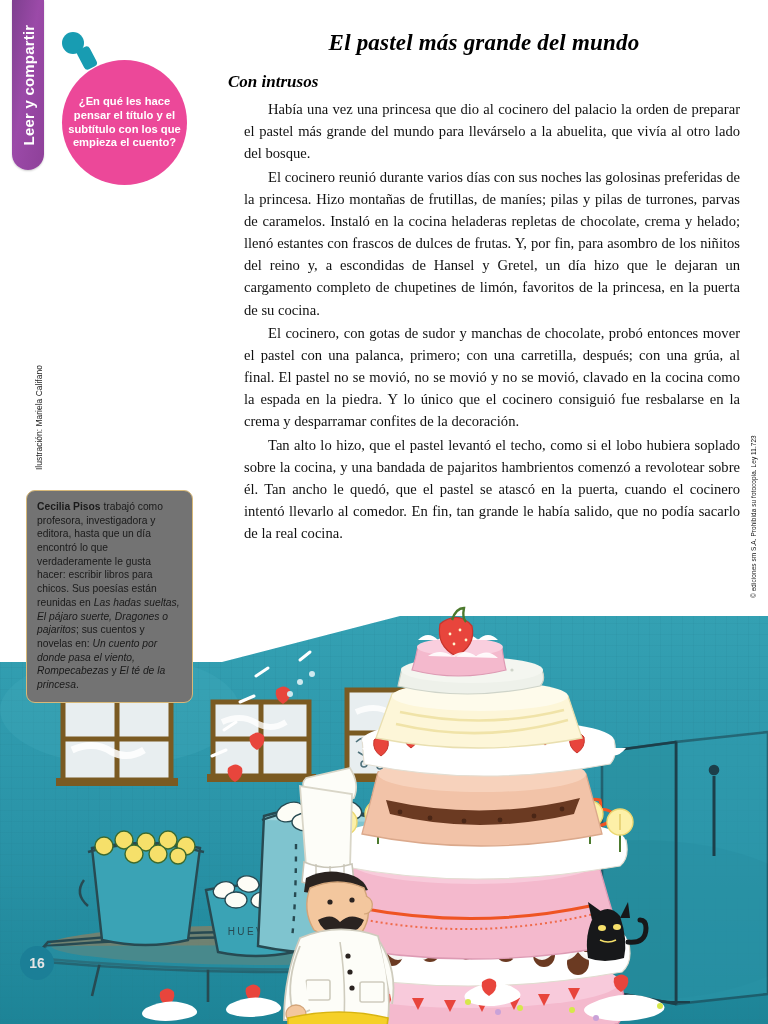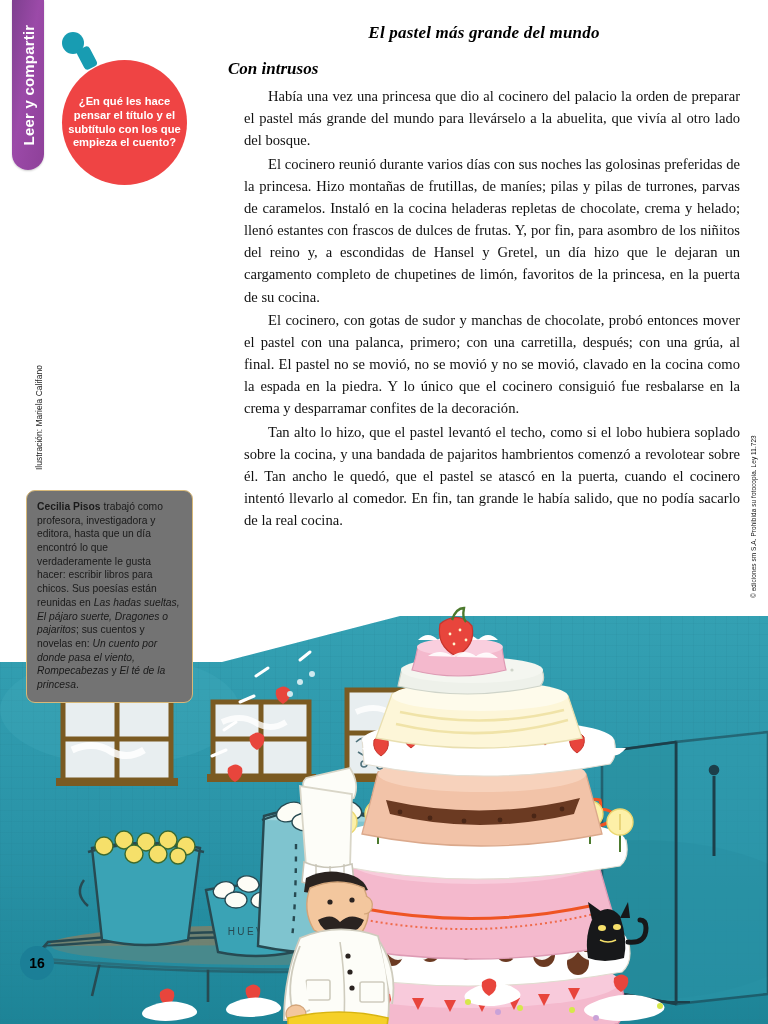--- a/index.html
+++ b/index.html
@@ -19,21 +19,21 @@
   }
   .tab span{
     position:absolute;left:50%;top:50%;
     transform:translate(-50%,-50%) rotate(-90deg);
     white-space:nowrap;color:#fff;font-family:"Liberation Sans",sans-serif;
     font-weight:bold;font-size:15px;letter-spacing:.2px;
   }
 
   
   .bubble{
-    position:absolute;border-radius:50%;background:#ef4444;
+    position:absolute;border-radius:50%;background:#ec4899;
     color:#fff;font-family:"Liberation Sans",sans-serif;font-weight:bold;
     display:flex;align-items:center;justify-content:center;text-align:center;
     line-height:1.22;
   }
   .bubble-1{left:62px;top:60px;width:125px;height:125px;font-size:11.2px;}
   .bubble-2{left:52px;top:180px;width:98px;height:98px;font-size:10.4px;}
   .bubble-dot{
     position:absolute;left:62px;top:32px;width:22px;height:22px;border-radius:50%;
     background:#189cb2;
   }
@@ -67,39 +67,39 @@
   }
   .bio b{font-weight:bold;}
   .bio i{font-style:italic;}
 
   
   .col{
     position:absolute;left:228px;top:18px;width:512px;
   }
   .title{
     font-family:"Liberation Serif",serif;font-weight:bold;font-style:italic;
-    font-size:17px;text-align:center;letter-spacing:.2px;margin:5px 0 16px 0;
+    font-size:23px;text-align:center;letter-spacing:.2px;margin:12px 0 16px 0;
   }
   .subtitle{
     font-family:"Liberation Serif",serif;font-weight:bold;font-style:italic;
     font-size:17px;margin:16px 0 6px 0;
   }
   .para{
     font-size:14.6px;line-height:1.52;text-align:justify;text-indent:24px;
     margin:0 0 1px 16px;color:#111;
   }
 
   
   .illus{
     position:absolute;left:0;top:590px;width:768px;height:434px;overflow:hidden;
   }
   .illus svg{display:block;}
   .pagenum{
     position:absolute;left:20px;top:946px;width:34px;height:34px;border-radius:50%;
-    background:#1b7f97;color:#000000;font-family:"Liberation Sans",sans-serif;
+    background:#1b7f97;color:#e5e5e5;font-family:"Liberation Sans",sans-serif;
     font-weight:bold;font-size:14px;display:flex;align-items:center;justify-content:center;
     z-index:8;
   }
 </style>
 </head>
 <body>
 
 <div class="page">
 
   <div class="tab">

